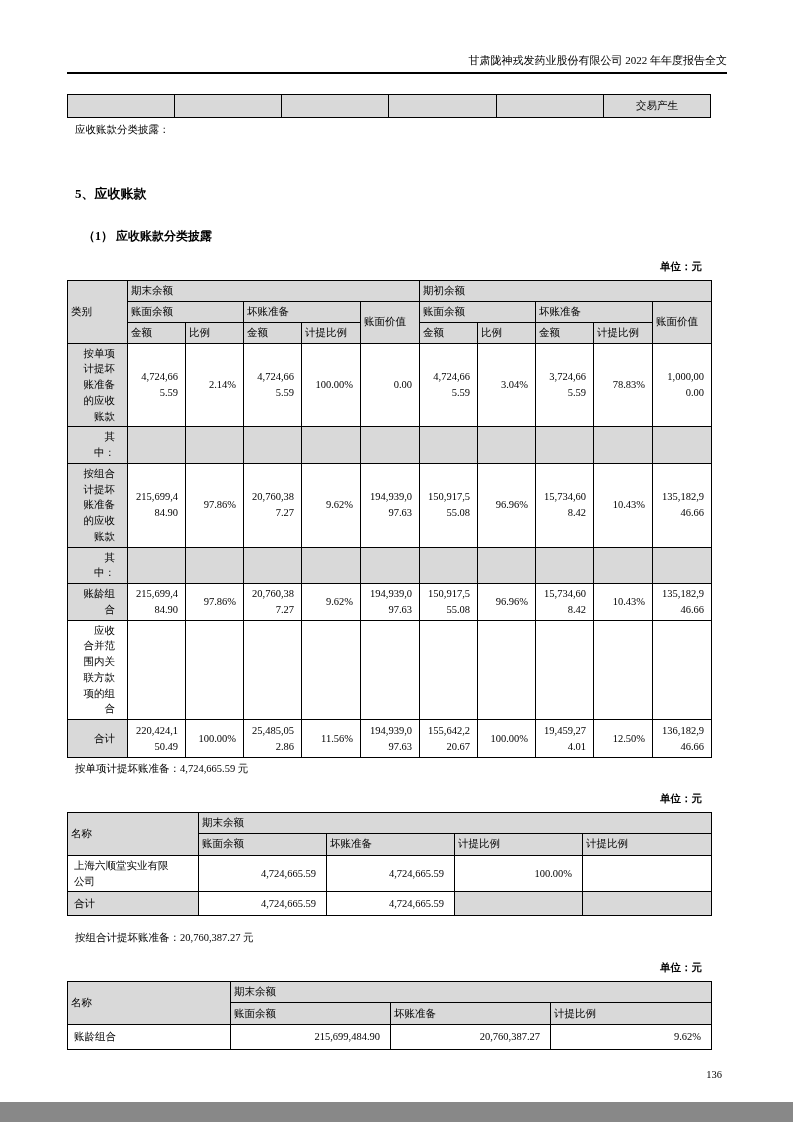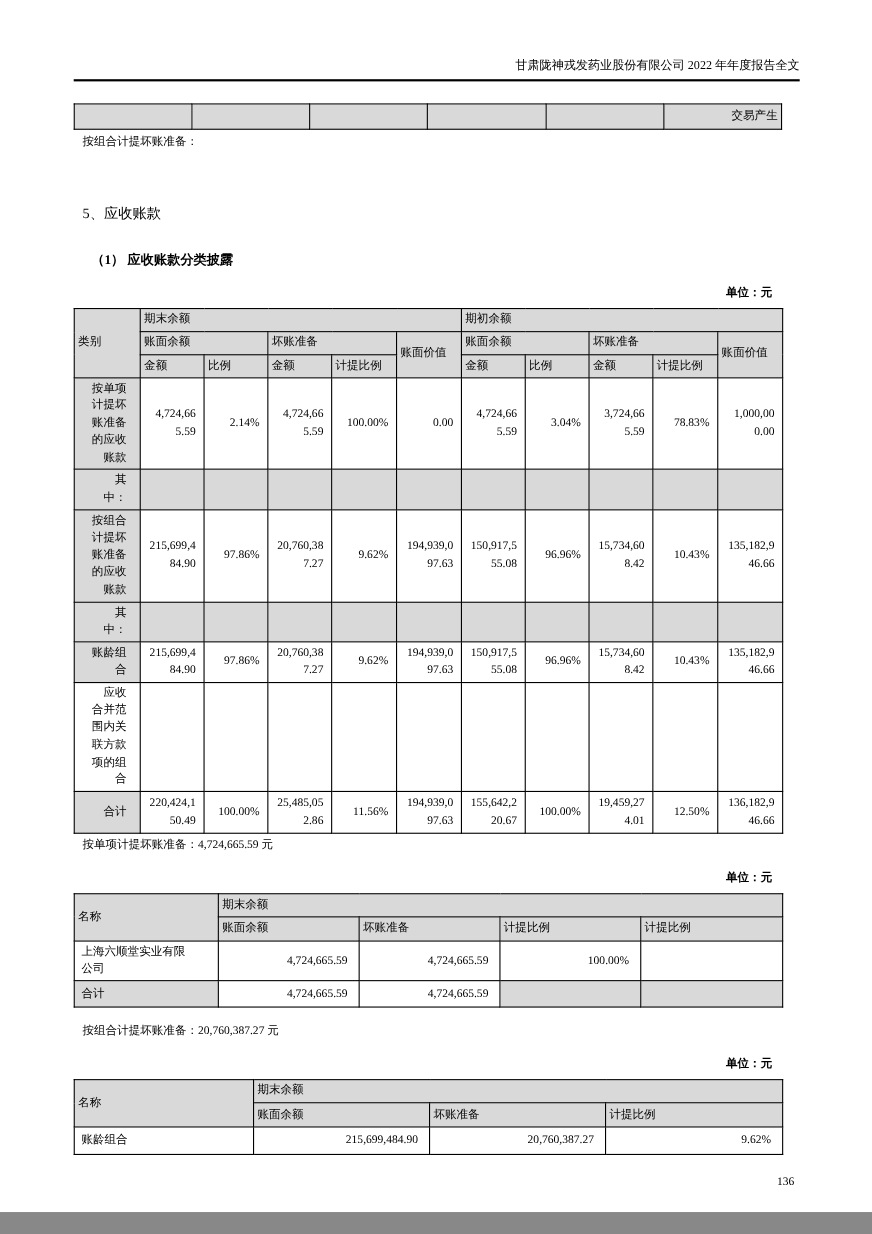--- a/index.html
+++ b/index.html
@@ -28,24 +28,24 @@
     vertical-align: middle;
     font-weight: normal;
     line-height: 1.5;
     padding: 2px 3px;
     overflow: hidden;
   }
   .sh { background: #d9d9d9; }
   .tbl th { text-align: left; }
 
   .top-table { margin-top: 20px; }
-  .top-table td { height: 23px; text-align: right; }
+  .top-table td { height: 23px; text-align: center; }
 
   .note { font-size: 10.5px; line-height: 15px; margin: 4px 0 0 0; padding-left: 8px; }
-  .h-main { font-size: 13px; font-weight: normal; margin: 48px 0 0 0; padding-left: 8px; line-height: 18px; }
+  .h-main { font-size: 13px; font-weight: bold; margin: 48px 0 0 0; padding-left: 8px; line-height: 18px; }
   .h-sub  { font-size: 12px; font-weight: bold; margin: 25px 0 0 0; padding-left: 16px; line-height: 16px; }
   .unit { font-size: 10.5px; text-align: right; padding-right: 25px; margin-top: 15px; line-height: 15px; font-weight: bold; }
 
   .main { margin-top: 6px; }
   .main thead tr:nth-child(1) th { height: 21px; }
   .main thead tr:nth-child(2) th { height: 20px; }
   .main .lbl { text-align: right; padding: 2px 12px 2px 7px; }
   .main .num { text-align: right; padding: 2px 7px; word-break: break-all; }
   .row-qizhong td { height: 32px; }
   .row-total td { height: 38px; }
@@ -82,21 +82,21 @@
           <td class="sh"></td>
           <td class="sh"></td>
           <td class="sh"></td>
           <td class="sh"></td>
           <td class="sh"></td>
           <td class="sh">交易产生</td>
         </tr>
       </tbody>
     </table>
 
-    <p class="note">按组合计提坏账准备：</p>
+    <p class="note">应收账款分类披露：</p>
 
     <h2 class="h-main">5、应收账款</h2>
     <h3 class="h-sub">（1） 应收账款分类披露</h3>
 
     <div class="unit">单位：元</div>
 
     <table class="tbl main">
       <colgroup>
         <col style="width:60px">
           <col style="width:58px">

